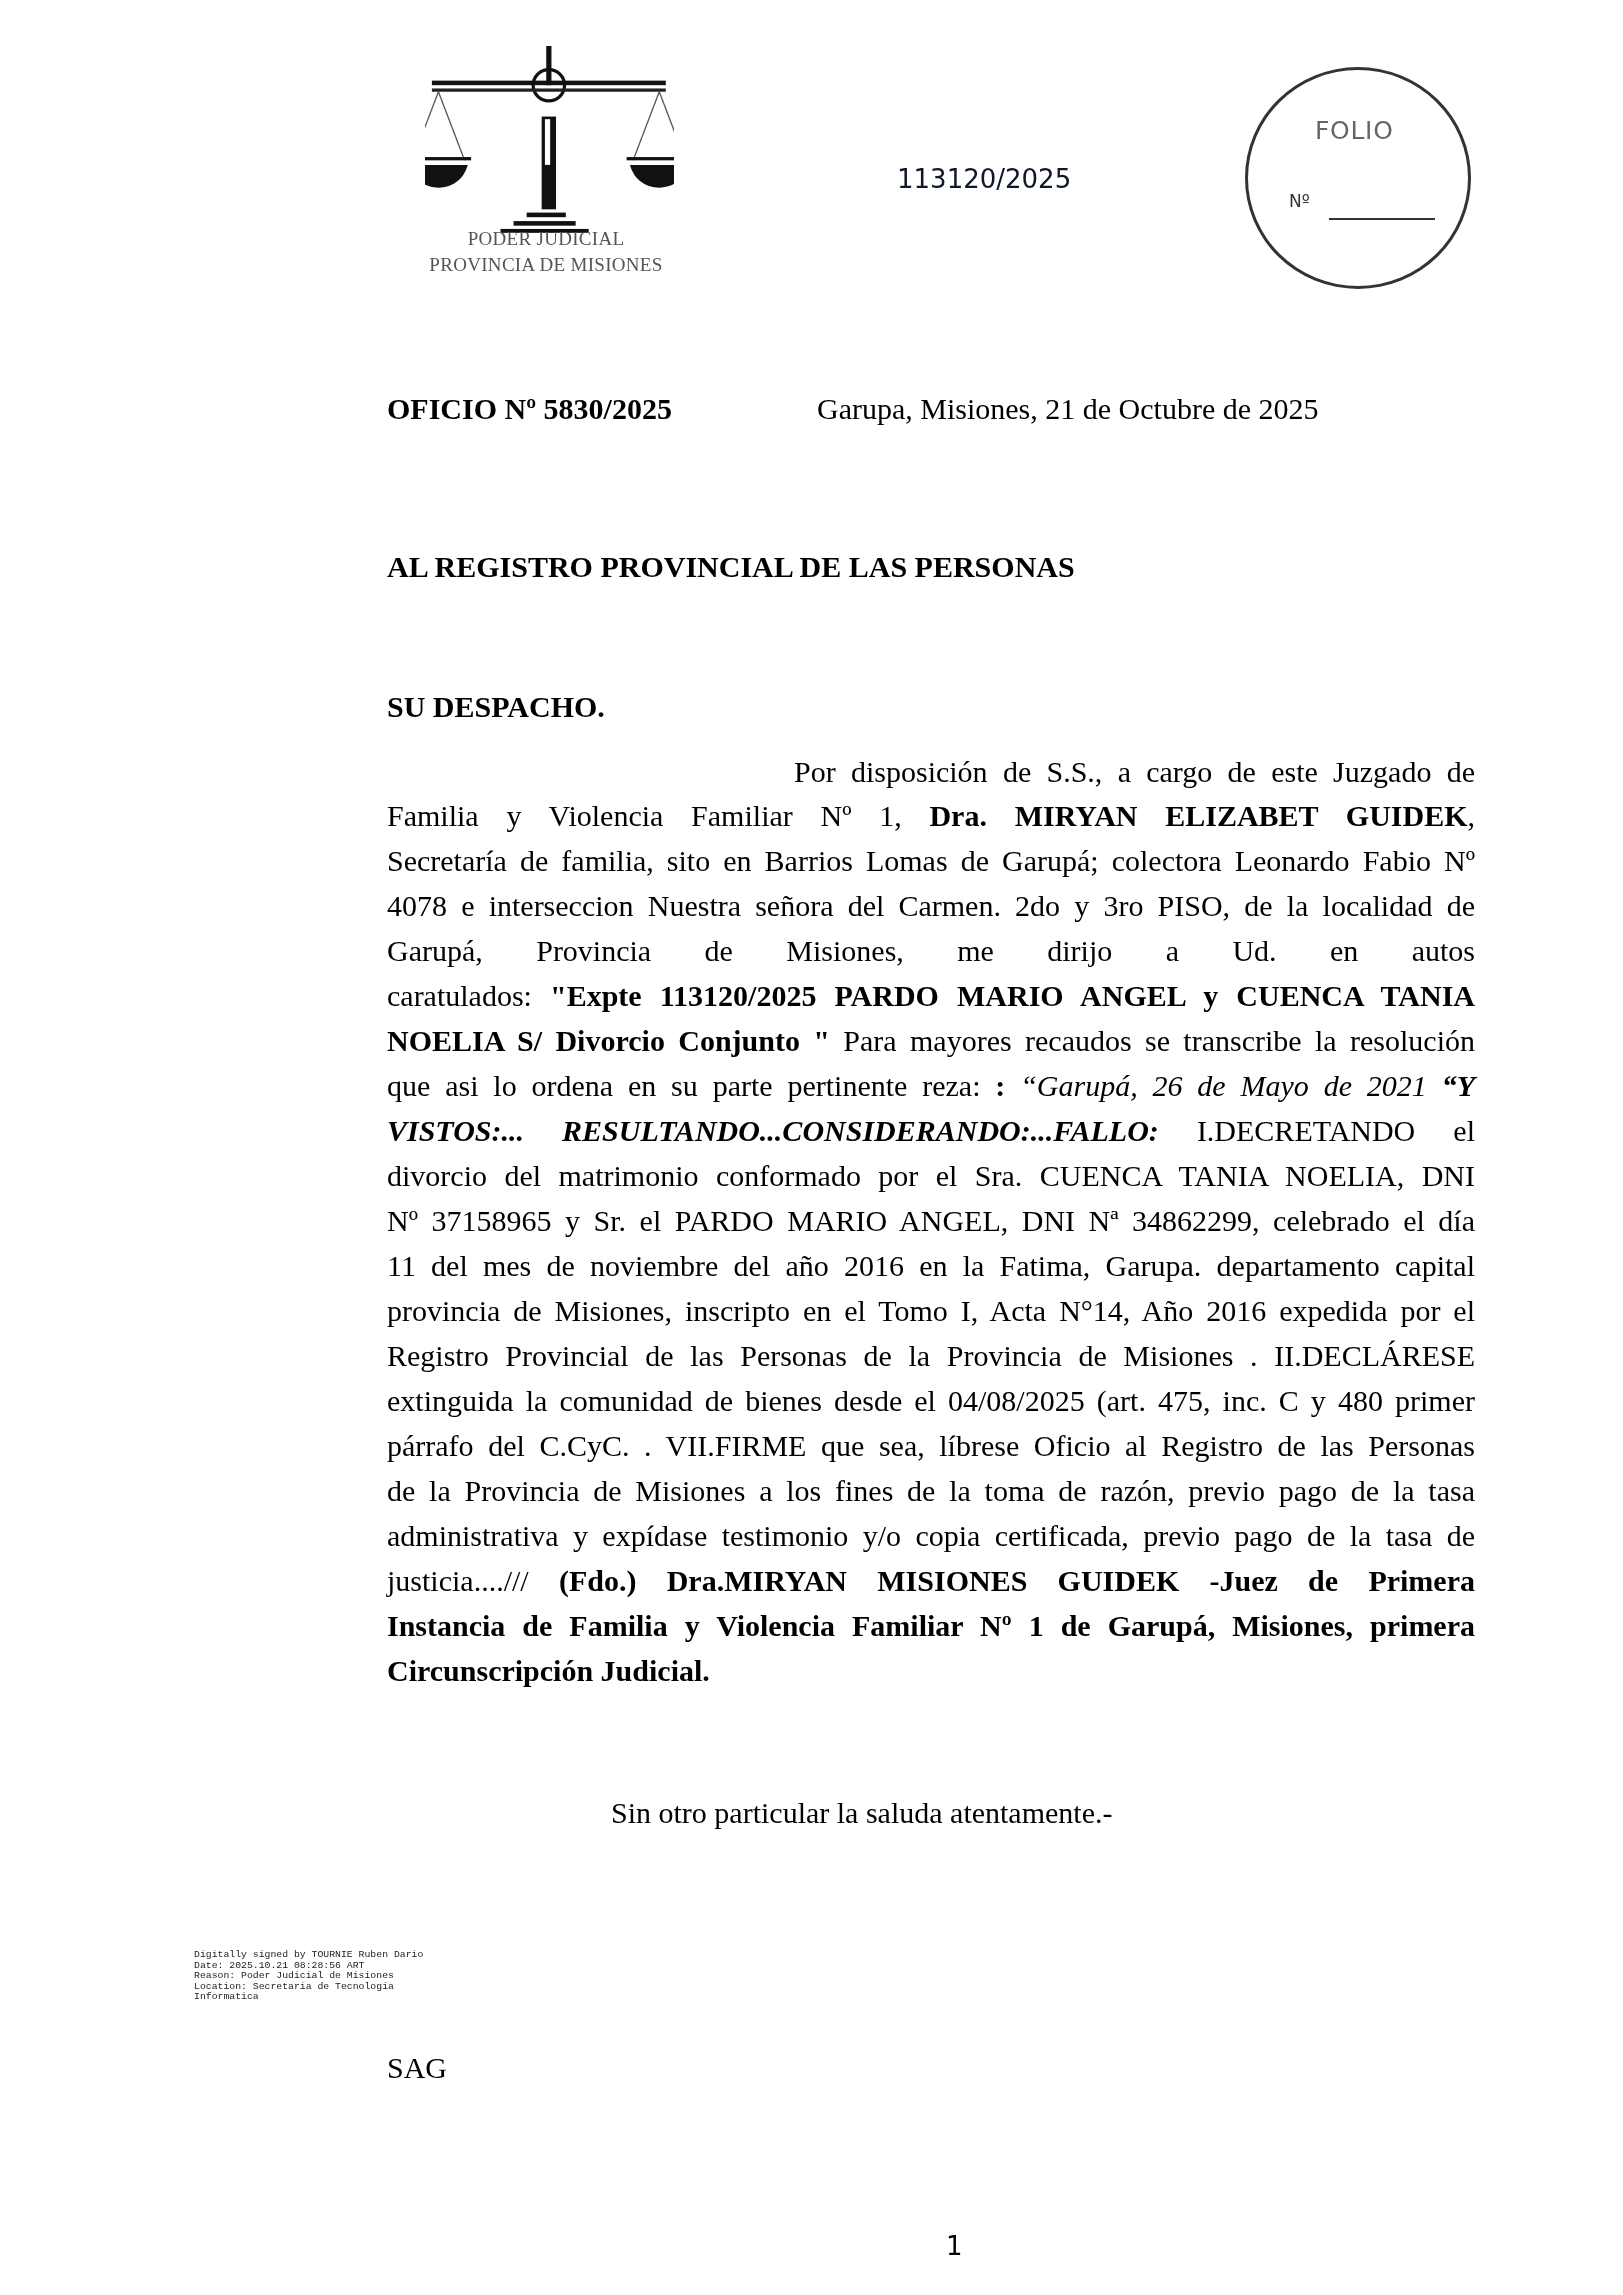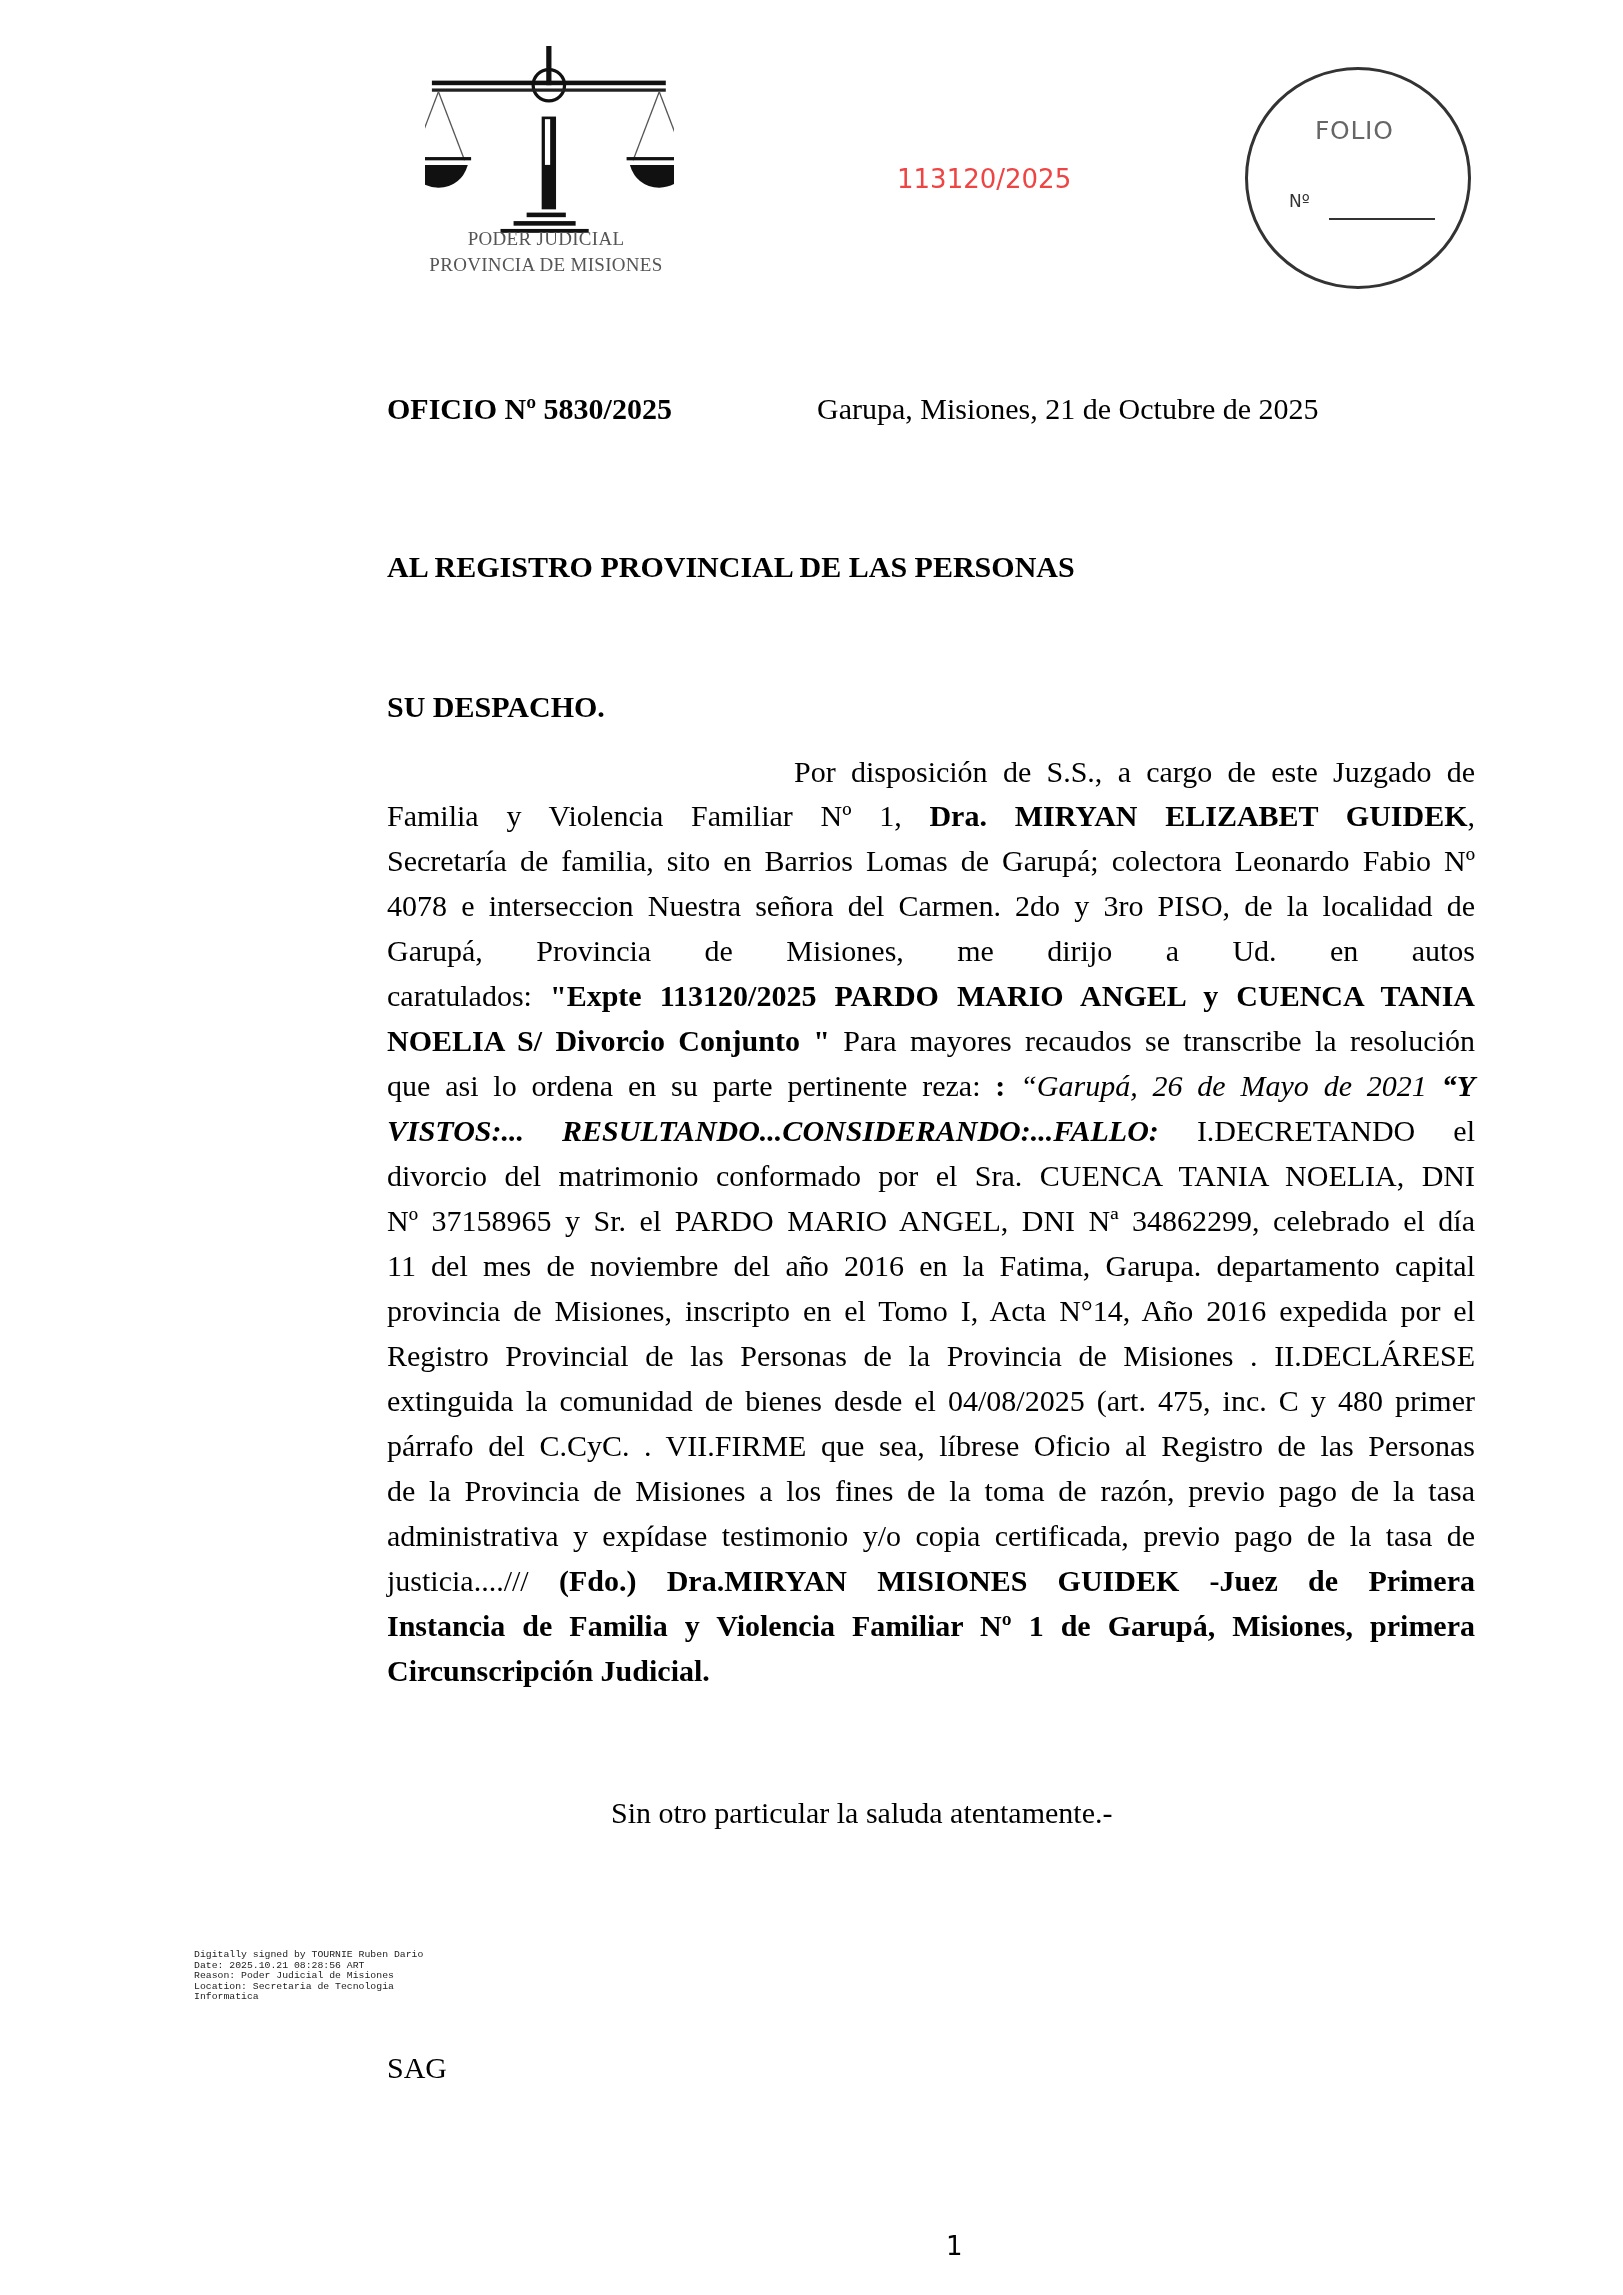--- a/index.html
+++ b/index.html
@@ -3,21 +3,21 @@
 <meta charset="utf-8">
 <style>
   html, body { margin:0; padding:0; background:#ffffff; }
   body { width:1623px; height:2295px; position:relative; overflow:hidden; color:#000; }
   .abs { position:absolute; }
 
   
   .logo { left:425px; top:46px; width:249px; height:196px; }
   .logo-caption { left:389px; top:226px; width:314px; text-align:center; color:#555;
     font-family:"Liberation Serif", serif; font-size:19px; line-height:26px; letter-spacing:0.3px; }
-  .expediente { left:897px; top:164px; font-family:"DejaVu Sans", sans-serif; font-size:26px; color:#ef4444; }
+  .expediente { left:897px; top:164px; font-family:"DejaVu Sans", sans-serif; font-size:26px; color:#0f172a; }
   .folio { left:1245px; top:67px; width:226px; height:222px; border:3.3px solid #333; border-radius:50%; box-sizing:border-box; }
   .folio-label { left:1315px; top:116px; font-family:"DejaVu Sans", sans-serif; font-size:25px; color:#666; letter-spacing:0.7px; }
   .folio-no { left:1289px; top:191px; font-family:"DejaVu Sans", sans-serif; font-size:17px; color:#333; }
   .folio-line { left:1329px; top:218px; width:106px; height:2px; background:#333; }
 
   
   .txt { font-family:"Liberation Serif", "DejaVu Serif", serif; font-size:30px; line-height:37px; white-space:nowrap; }
   .b { font-weight:bold; }
   .i { font-style:italic;margin-top:12px; }
   .line { position:absolute; left:387px; width:1088px; text-align:justify; text-align-last:justify; }

